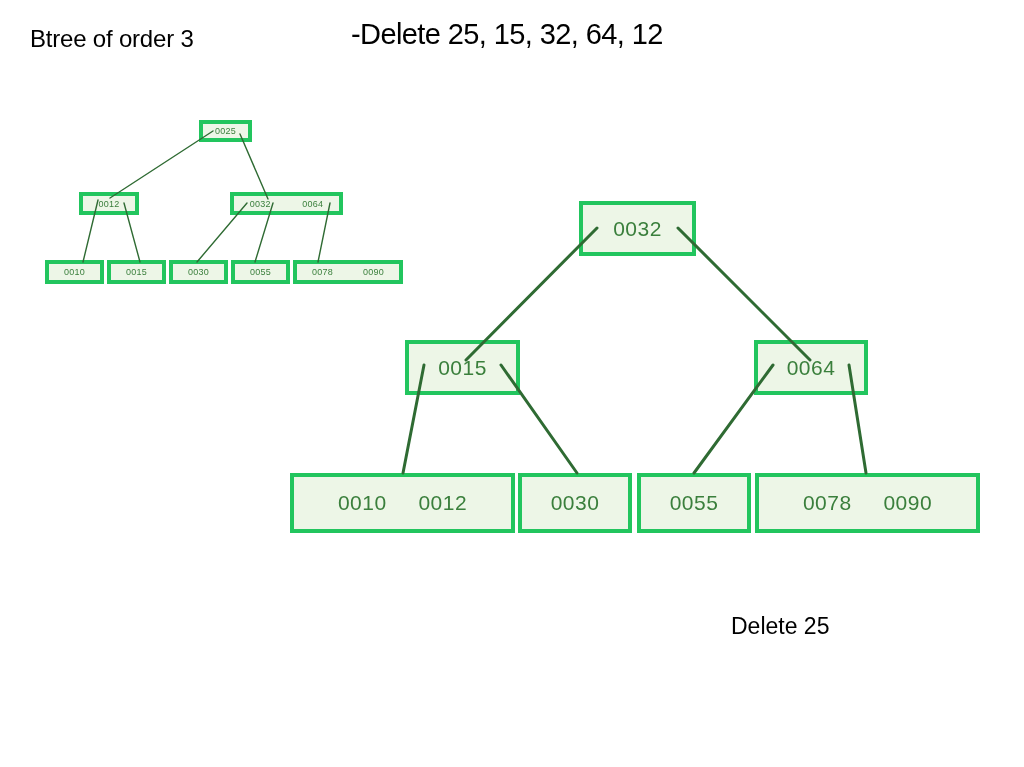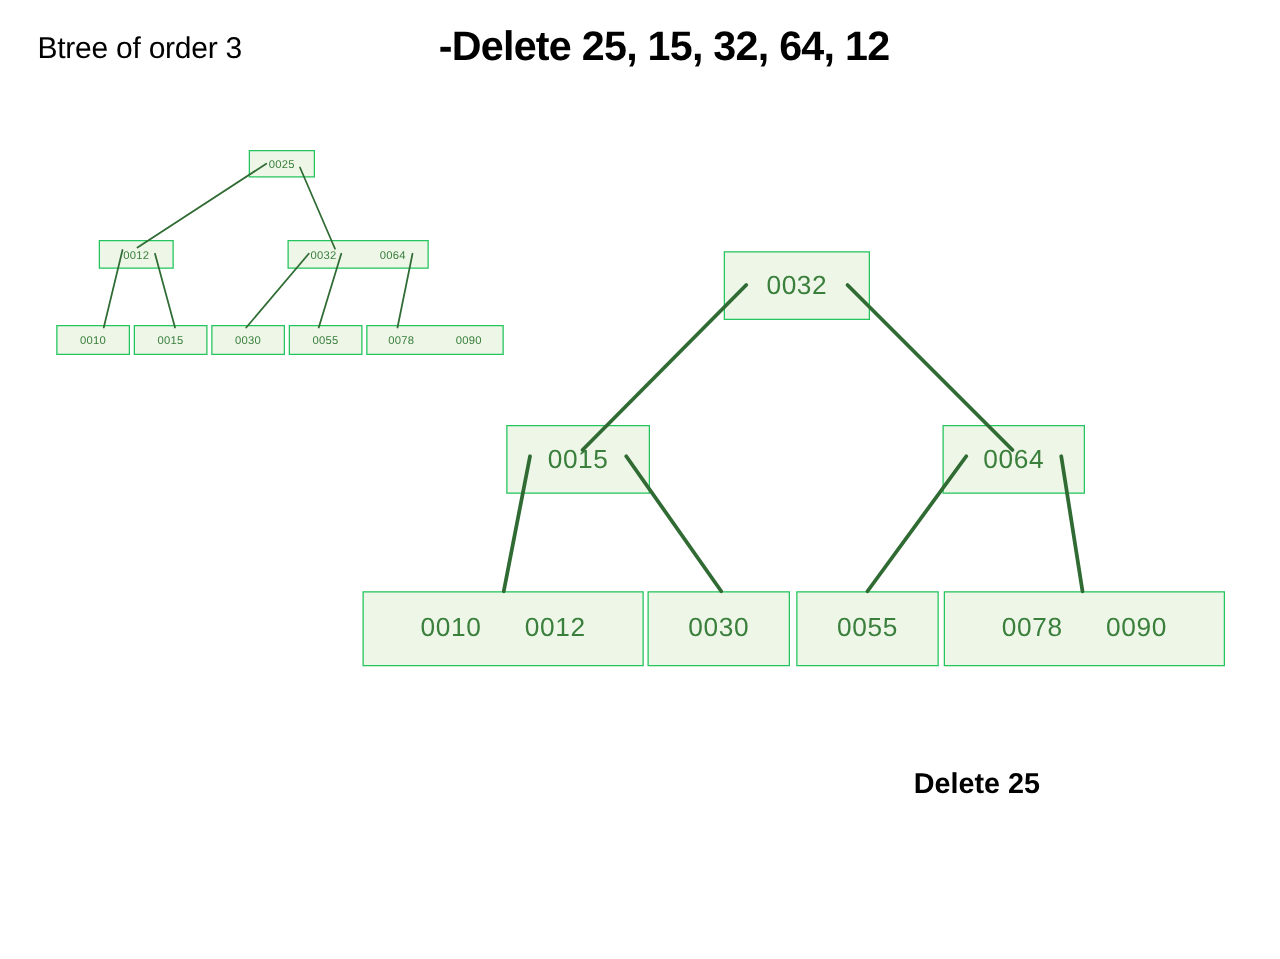--- a/index.html
+++ b/index.html
@@ -26,41 +26,41 @@
     position: absolute;
     left: 30px; top: 25px;
     font-size: 24px;
     font-weight: normal;
     letter-spacing: -0.2px;
     white-space: nowrap;
   }
   #title-sub {
     position: absolute;
     left: 351px; top: 18px;
-    font-size: 33px;
-    font-weight: bold;
+    font-size: 29px;
+    font-weight: normal;
     letter-spacing: -0.6px;
     white-space: nowrap;
   }
 
   
   #caption {
     position: absolute;
     left: 731px; top: 613px;
     font-size: 23px;
-    font-weight: bold;
+    font-weight: normal;
     white-space: nowrap;
   }
 
   
   .node {
     position: absolute;
     box-sizing: border-box;
     background: #edf6e7;
-    border: 1px solid #22c55e;
+    border: 4px solid #22c55e;
     display: flex;
     align-items: center;
     justify-content: space-around;
     color: #2f7a33;
     z-index: 2;
   }
   .node .key {
     color: #3a7f3c;
     white-space: nowrap;
     text-align: center;

